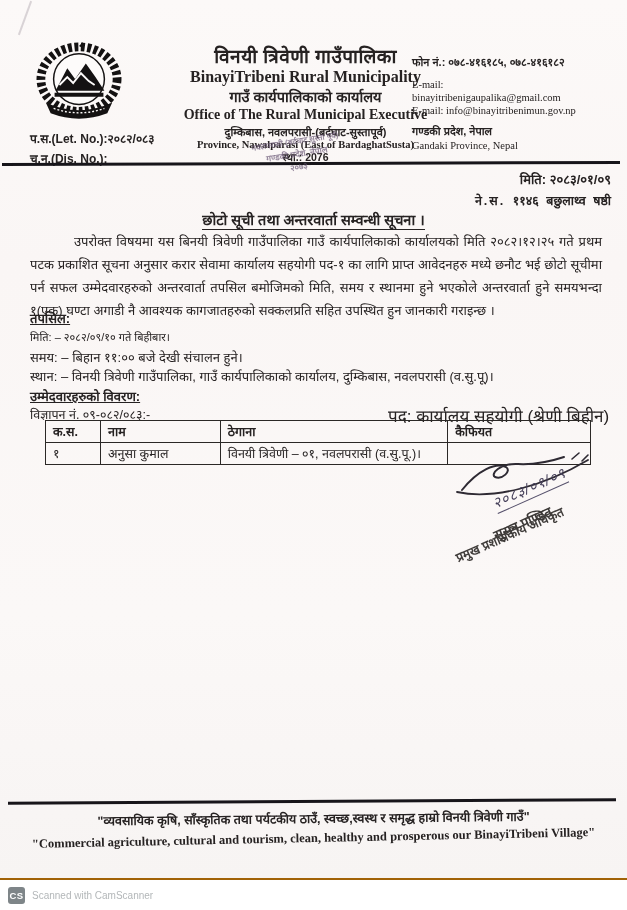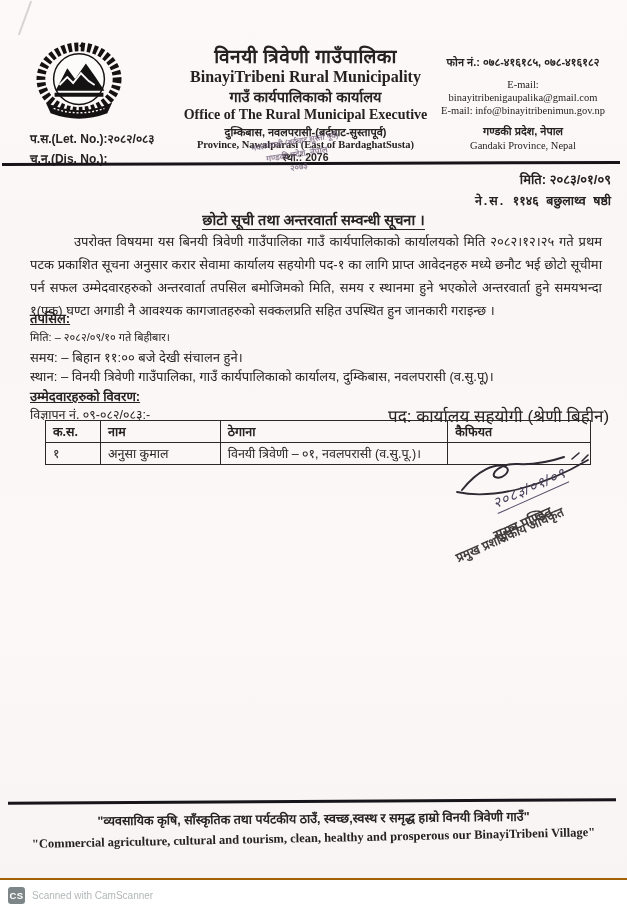--- a/index.html
+++ b/index.html
@@ -25,21 +25,21 @@
   
   .emblem { left:28px; top:42px; width:102px; height:84px; }
   .lh-center { left:148px; top:46px; width:315px; text-align:center; line-height:1.18; }
   .lh-np-title { font-size:19px; font-weight:bold; letter-spacing:.5px; }
   .lh-en-title { font-size:16px; font-weight:bold; }
   .lh-np-office { font-size:14.5px; font-weight:bold; margin-top:2px; }
   .lh-en-office { font-size:14px; font-weight:bold; margin-top:1px;font-family:Liberation Serif, serif; }
   .lh-np-addr { font-size:11px; font-weight:bold; margin-top:2px; }
   .lh-en-addr { font-size:10.5px; font-weight:bold; }
   .lh-est { font-size:10.5px; font-weight:bold; }
-  .lh-right { left:424px; top:56px; width:198px; line-height:1.25;text-align:center; }
+  .lh-right { left:412px; top:56px; width:198px; line-height:1.25; }
   .lh-phone { font-size:11px; font-weight:bold; margin-bottom:8px; }
   .lh-email { font-size:10.5px; }
   .lh-prov-np { font-size:11px; font-weight:bold; margin-top:8px; }
   .lh-prov-en { font-size:10.5px; }
   .lh-left-nums { left:30px; top:129px; font-size:12px; font-weight:bold; line-height:1.7; }
 
   .divider1 { left:2px; top:162px; width:618px; height:3px; background:#17151a; transform:rotate(-.2deg); }
 
   
   .stamp { left:232px; top:136px; width:130px; text-align:center;

